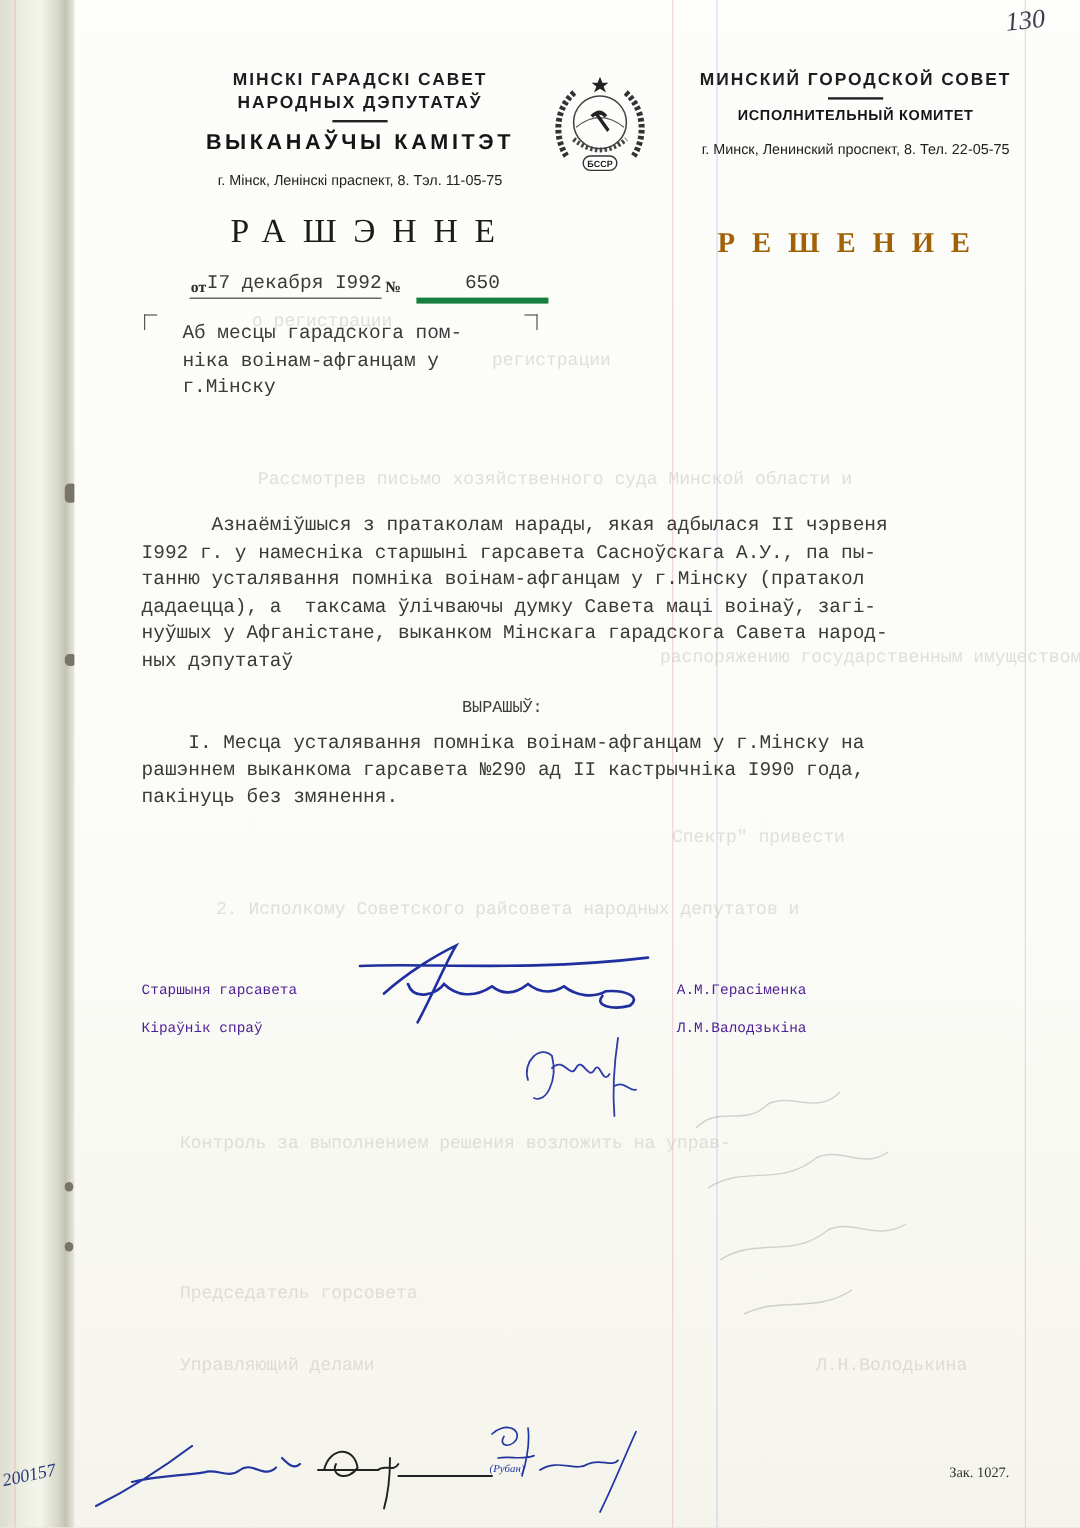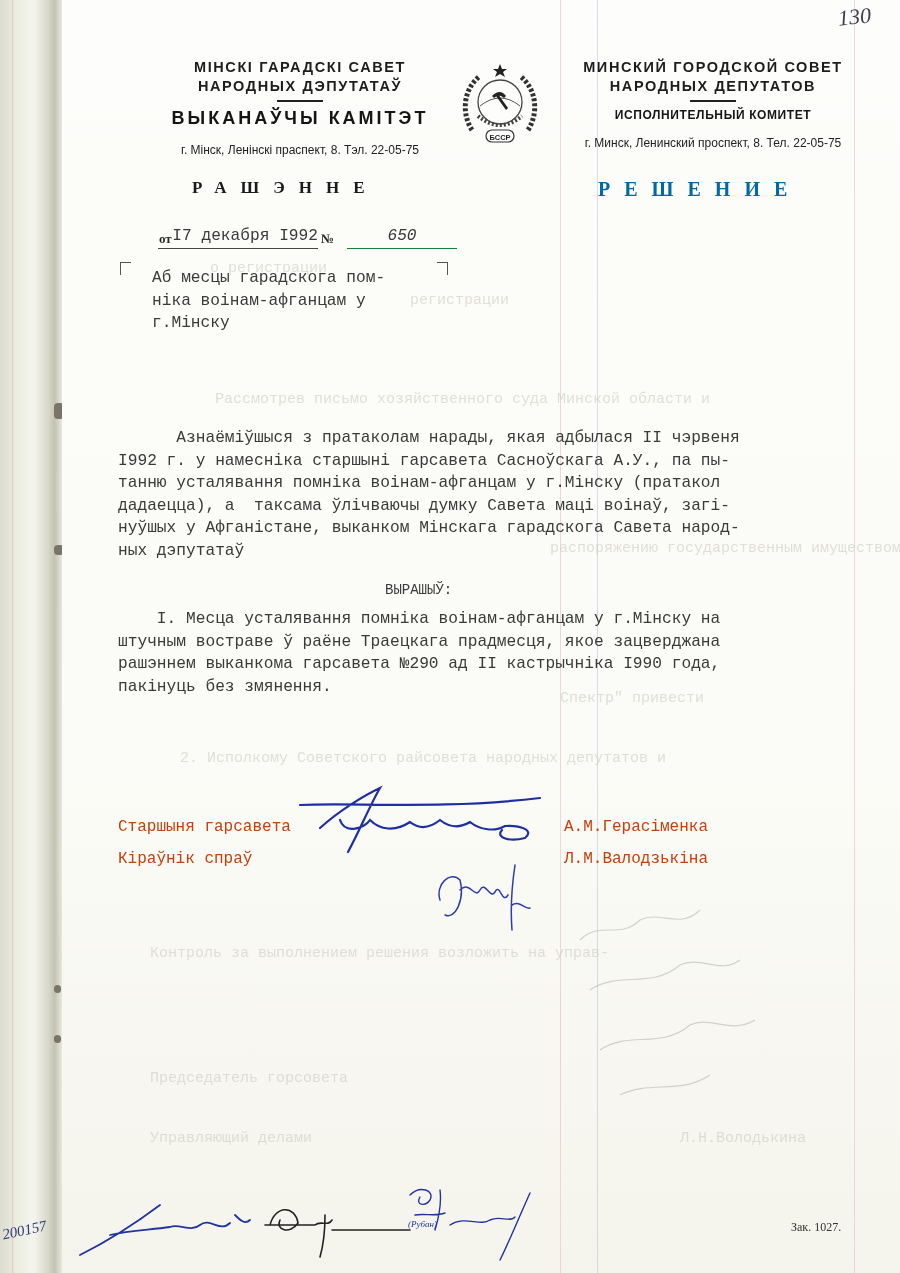--- a/index.html
+++ b/index.html
@@ -28,43 +28,43 @@
   .hdr-left { left: 140px; top: 58px; width: 320px; }
   .hdr-right { left: 548px; top: 58px; width: 330px; }
   .hdr-org { font-family: "Liberation Sans", sans-serif; font-weight: bold; font-size: 14.5px; letter-spacing: 1.6px; line-height: 19px; color: #1d1d1d; }
   .hdr-rule { width: 46px; height: 2px; background: #222; margin: 4px auto 6px; }
   .hdr-exec { font-family: "Liberation Sans", sans-serif; font-weight: bold; font-size: 18px; letter-spacing: 3px; color: #151515; }
   .hdr-right .hdr-exec { letter-spacing: 0.6px; font-size: 12px; }
   .hdr-addr { font-family: "Liberation Sans", sans-serif; font-size: 12px; margin-top: 14px; color: #222; }
 
   .emblem { position: absolute; left: 458px; top: 60px; width: 84px; height: 90px; }
 
-  .doc-type-left { position: absolute; left: 192px; top: 178px; font-size: 17px; font-weight: bold; letter-spacing: 14px; color: #1b1b1b; }
-  .doc-type-right { position: absolute; left: 598px; top: 178px; font-size: 20px; font-weight: bold; letter-spacing: 14px; color: #0369a1; }
+  .doc-type-left { position: absolute; left: 192px; top: 178px; font-size: 28px; font-weight: normal; letter-spacing: 14px; color: #1b1b1b; }
+  .doc-type-right { position: absolute; left: 598px; top: 190px; font-size: 24px; font-weight: bold; letter-spacing: 14px; color: #a16207; }
 
   .ghost { position: absolute; color: #c9c7bf; opacity: .55; font-family: "Liberation Mono", monospace; font-size: 15px; white-space: nowrap; }
 
   .typed { font-family: "Liberation Mono", monospace; font-size: 16.2px; color: #3a3a3a; white-space: pre; line-height: 22.5px; }
 
   .date-line { position: absolute; left: 140px; top: 225px; }
   .date-prefix { font-family: "Liberation Serif", serif; font-size: 13px; font-weight: bold; position: absolute; left: 0; top: 6px; margin-left: 19px; }
   .date-value { position: absolute; left: 18px; top: 0; width: 160px; border-bottom: 1px solid #444; padding-bottom: 0; text-align: right; }
   .num-sign { font-family: "Liberation Serif", serif; font-size: 13px; font-weight: bold; position: absolute; left: 181px; top: 6px; }
-  .num-value { position: absolute; left: 207px; top: 0; width: 110px; border-bottom: 1px solid #15803d; text-align: center; font-style: italic; }
+  .num-value { position: absolute; left: 207px; top: 0; width: 110px; border-bottom: 5px solid #15803d; text-align: center; }
 
   .bracket { position: absolute; width: 10px; height: 12px; border-top: 1px solid #555; }
   .bracket.l { border-left: 1px solid #555; }
   .bracket.r { border-right: 1px solid #555; }
 
   .subject { position: absolute; left: 152px; top: 267px; }
   .body { position: absolute; left: 118px; top: 427px; }
   .resolved { position: absolute; left: 385px; top: 582px; font-family: "Liberation Mono", monospace; font-size: 14px; letter-spacing: 0px; color: #3a3a3a; }
   .item1 { position: absolute; left: 118px; top: 608px; }
 
-  .sig-row { position: absolute; font-family: "Liberation Mono", monospace; font-size: 16px; color: #c2410c; white-space: nowrap; }
+  .sig-row { position: absolute; font-family: "Liberation Mono", monospace; font-size: 12px; color: #4c1d95; white-space: nowrap; }
 
   .sig-svg { position: absolute; }
 
   .order-no { position: absolute; left: 791px; top: 1220px; font-family: "Liberation Serif", serif; font-size: 12px; color: #333; }
   .page-num { position: absolute; left: 838px; top: 4px; font-family: "Liberation Serif", serif; font-style: italic; font-size: 22px; color: #3d3f4f; transform: rotate(-6deg); }
   .archive-code { position: absolute; left: 2px; top: 1222px; font-family: "Liberation Serif", serif; font-style: italic; font-size: 15px; color: #2c3a7a; transform: rotate(-12deg); }
 </style>
 </head>
 <body>
 
@@ -93,37 +93,36 @@
 <div class="ghost" style="left:150px;top:1130px">Управляющий делами</div>
 <div class="ghost" style="left:680px;top:1130px">Л.Н.Володькина</div>
 
 <div class="page-num">130</div>
 
 <div class="hdr-left">
   <div class="hdr-org">МІНСКІ ГАРАДСКІ САВЕТ</div>
   <div class="hdr-org">НАРОДНЫХ ДЭПУТАТАЎ</div>
   <div class="hdr-rule"></div>
   <div class="hdr-exec">ВЫКАНАЎЧЫ КАМІТЭТ</div>
-  <div class="hdr-addr">г. Мінск, Ленінскі праспект, 8. Тэл. 22-05-75</div>
+  <div class="hdr-addr">г. Мінск, Ленінскі праспект, 8. Тэл. 11-05-75</div>
 </div>
 
 <svg class="emblem" viewBox="0 0 84 90">
   <polygon points="42,4 44,9 49,9 45,12 47,17 42,14 37,17 39,12 35,9 40,9" fill="#222"></polygon>
   <path d="M14,70 C4,55 4,30 22,16 M70,70 C80,55 80,30 62,16" fill="none" stroke="#333" stroke-width="5" stroke-dasharray="3 2"></path>
   <circle cx="42" cy="42" r="22" fill="none" stroke="#444" stroke-width="1.3"></circle>
   <path d="M22,46 Q42,30 62,46" fill="none" stroke="#555" stroke-width="1"></path>
   <path d="M34,36 q8,-8 14,0 l-2,2 q-5,-5 -10,0 z M40,34 l10,14 -2,2 -10,-14z" fill="#222"></path>
   <path d="M20,56 q22,18 44,0" fill="none" stroke="#444" stroke-width="4" stroke-dasharray="2 2"></path>
   <rect x="28" y="70" width="28" height="12" rx="6" fill="#fff" stroke="#333" stroke-width="1.2"></rect>
   <text x="42" y="79.5" text-anchor="middle" font-family="Liberation Sans, sans-serif" font-size="7.5" font-weight="bold" fill="#222">БССР</text>
 </svg>
 
 <div class="hdr-right">
   <div class="hdr-org">МИНСКИЙ ГОРОДСКОЙ СОВЕТ</div>
-  <div class="hdr-org">НАРОДНЫХ ДЕПУТАТОВ</div>
   <div class="hdr-rule"></div>
   <div class="hdr-exec">ИСПОЛНИТЕЛЬНЫЙ КОМИТЕТ</div>
   <div class="hdr-addr">г. Минск, Ленинский проспект, 8. Тел. 22-05-75</div>
 </div>
 
 <div class="doc-type-left">РАШЭННЕ</div>
 <div class="doc-type-right">РЕШЕНИЕ</div>
 
 <div class="date-line">
   <span class="date-prefix">от</span>
@@ -134,21 +133,21 @@
 
 <div class="bracket l" style="left:120px;top:262px"></div>
 <div class="bracket r" style="left:437px;top:262px"></div>
 
 <div class="subject typed"><div>Аб месцы гарадскога пом-</div><div>ніка воінам-афганцам у</div><div>г.Мінску</div></div>
 
 <div class="body typed"><div>      Азнаёміўшыся з пратаколам нарады, якая адбылася II чэрвеня</div><div>I992 г. у намесніка старшыні гарсавета Сасноўскага А.У., па пы-</div><div>танню усталявання помніка воінам-афганцам у г.Мінску (пратакол</div><div>дадаецца), а  таксама ўлічваючы думку Савета маці воінаў, загі-</div><div>нуўшых у Афганістане, выканком Мінскага гарадскога Савета народ-</div><div>ных дэпутатаў</div></div>
 
 <div class="resolved">ВЫРАШЫЎ:</div>
 
-<div class="item1 typed"><div>    I. Месца усталявання помніка воінам-афганцам у г.Мінску на</div><div>штучным востраве ў раёне Траецкага прадмесця, якое зацверджана</div><div>рашэннем выканкома гарсавета №290 ад II кастрычніка I990 года,</div><div>пакінуць без змянення.</div></div>
+<div class="item1 typed"><div>    I. Месца усталявання помніка воінам-афганцам у г.Мінску на</div><div>рашэннем выканкома гарсавета №290 ад II кастрычніка I990 года,</div><div>пакінуць без змянення.</div></div>
 
 <div class="sig-row" style="left:118px;top:818px">Старшыня гарсавета</div>
 <div class="sig-row" style="left:564px;top:818px">А.М.Герасіменка</div>
 <div class="sig-row" style="left:118px;top:850px">Кіраўнік спраў</div>
 <div class="sig-row" style="left:564px;top:850px">Л.М.Валодзькіна</div>
 
 <svg class="sig-svg" style="left:270px;top:780px" width="300" height="90" viewBox="0 0 300 90">
   <path d="M30,25 C80,22 170,30 270,18 M50,48 C70,30 95,15 110,8 C100,25 90,50 78,72 M70,40 C75,55 95,48 100,40 C110,50 125,52 140,42 C150,50 160,48 170,40 C180,48 190,48 200,42 C210,50 225,52 235,46 C250,45 265,50 255,58 C240,62 225,58 232,50" fill="none" stroke="#1f2fa0" stroke-width="2.2" stroke-linecap="round"></path>
 </svg>
 <svg class="sig-svg" style="left:430px;top:860px" width="110" height="80" viewBox="0 0 110 80">

